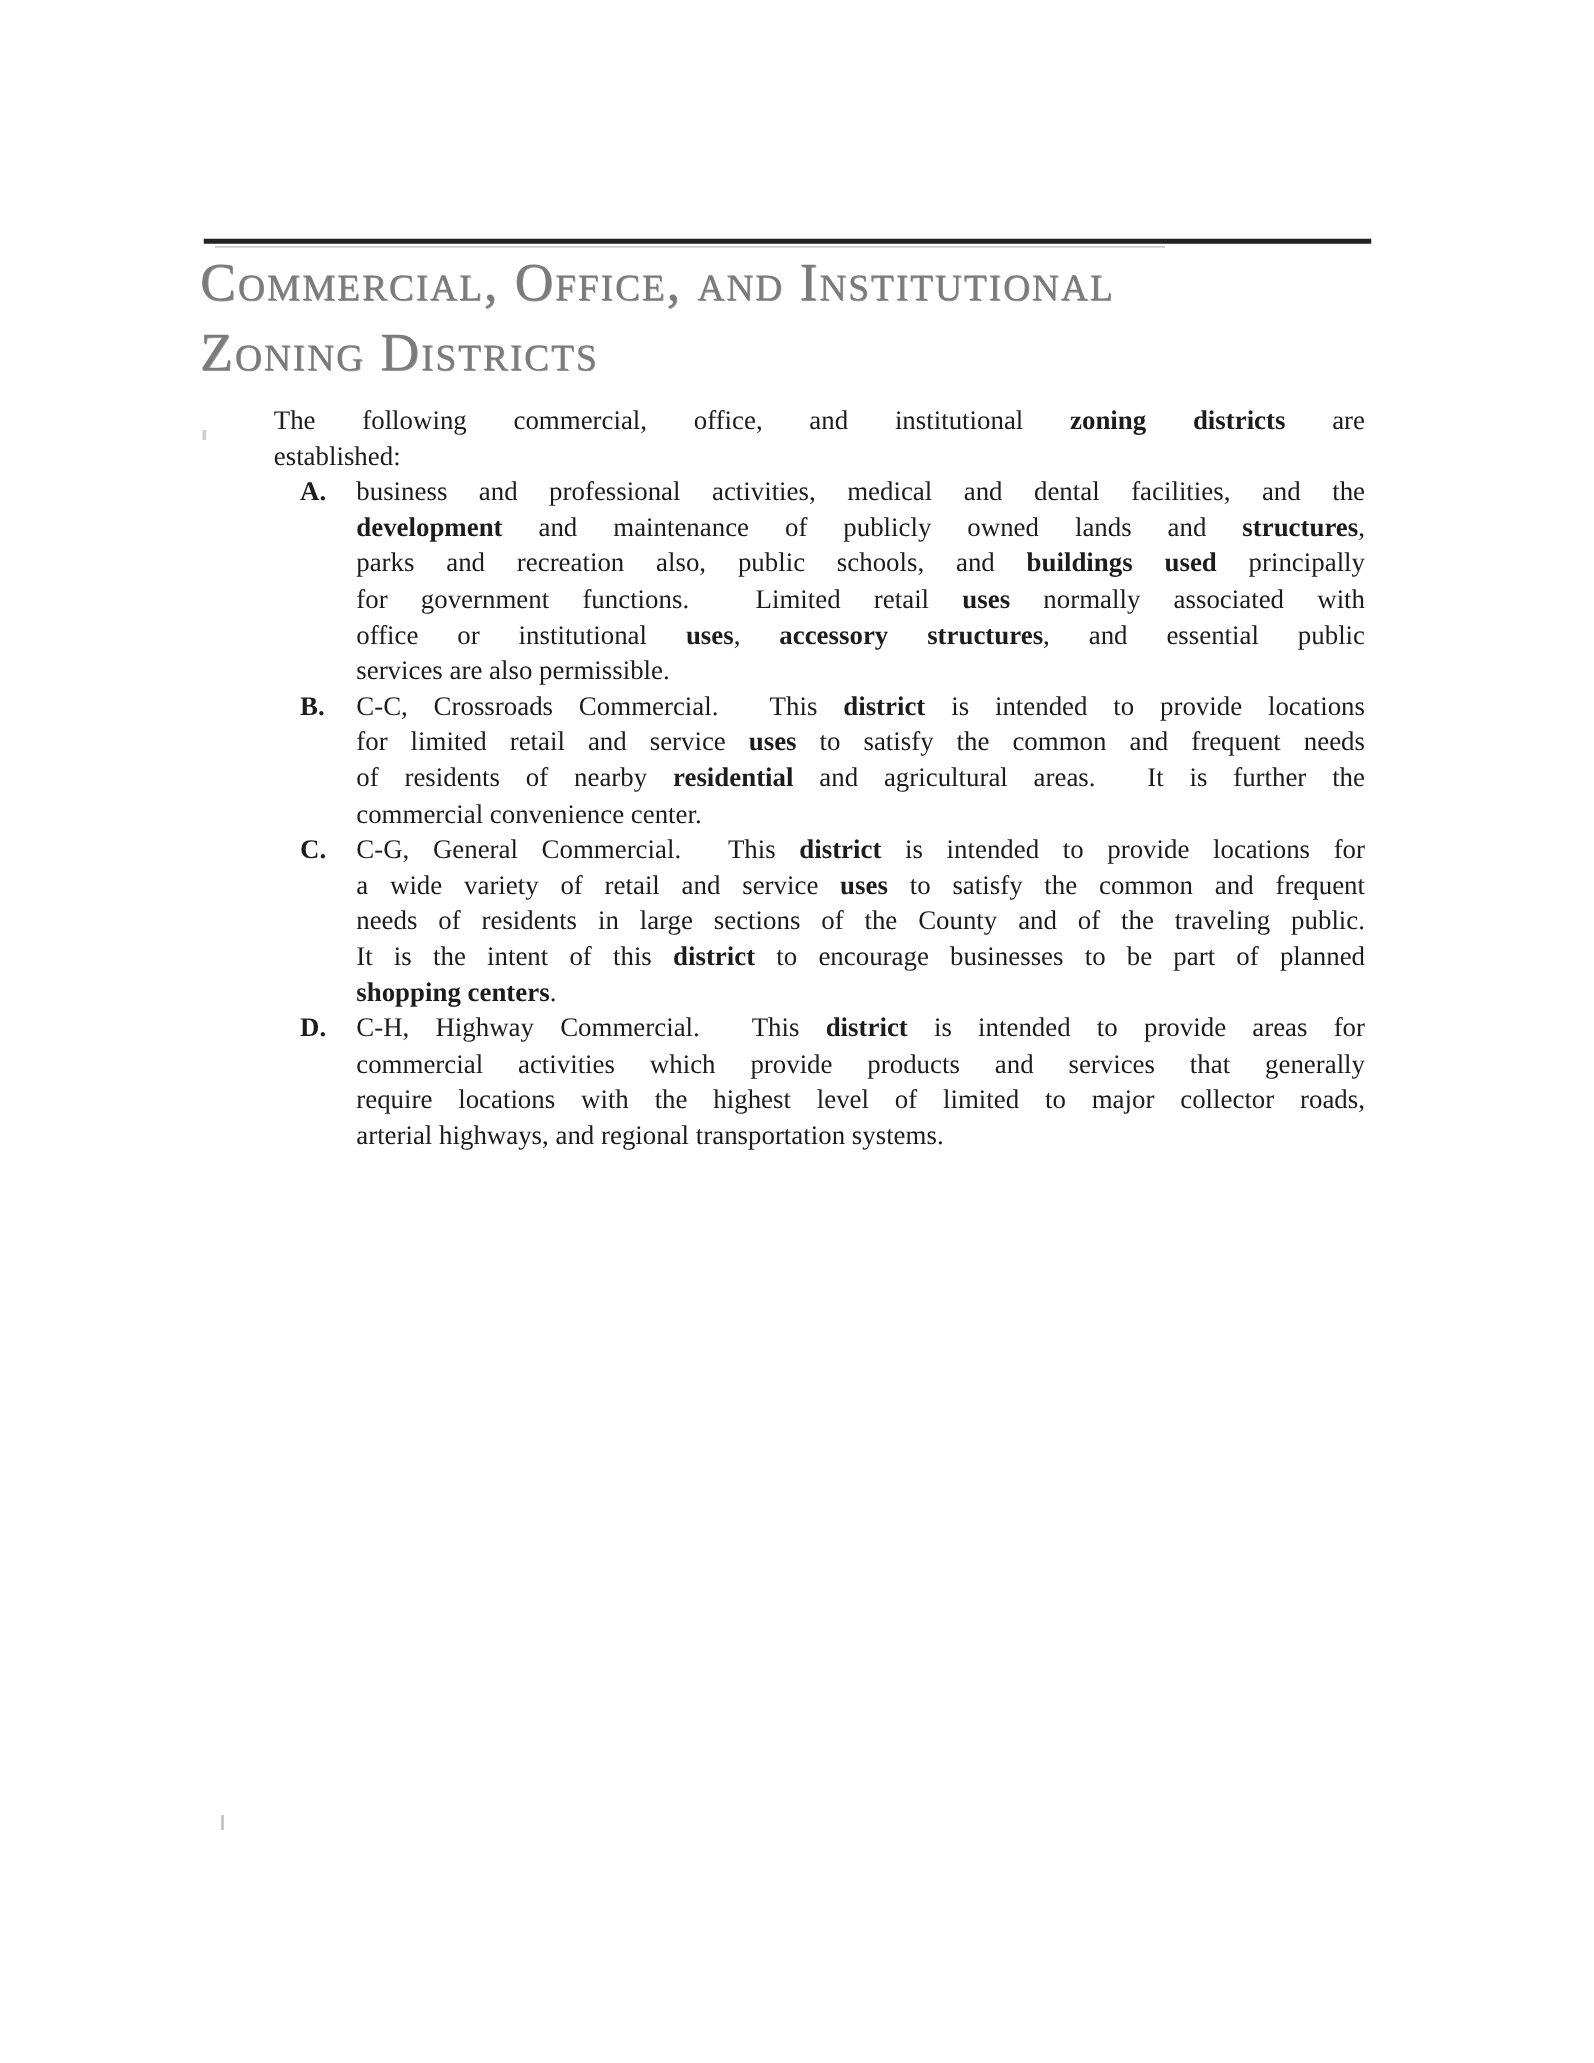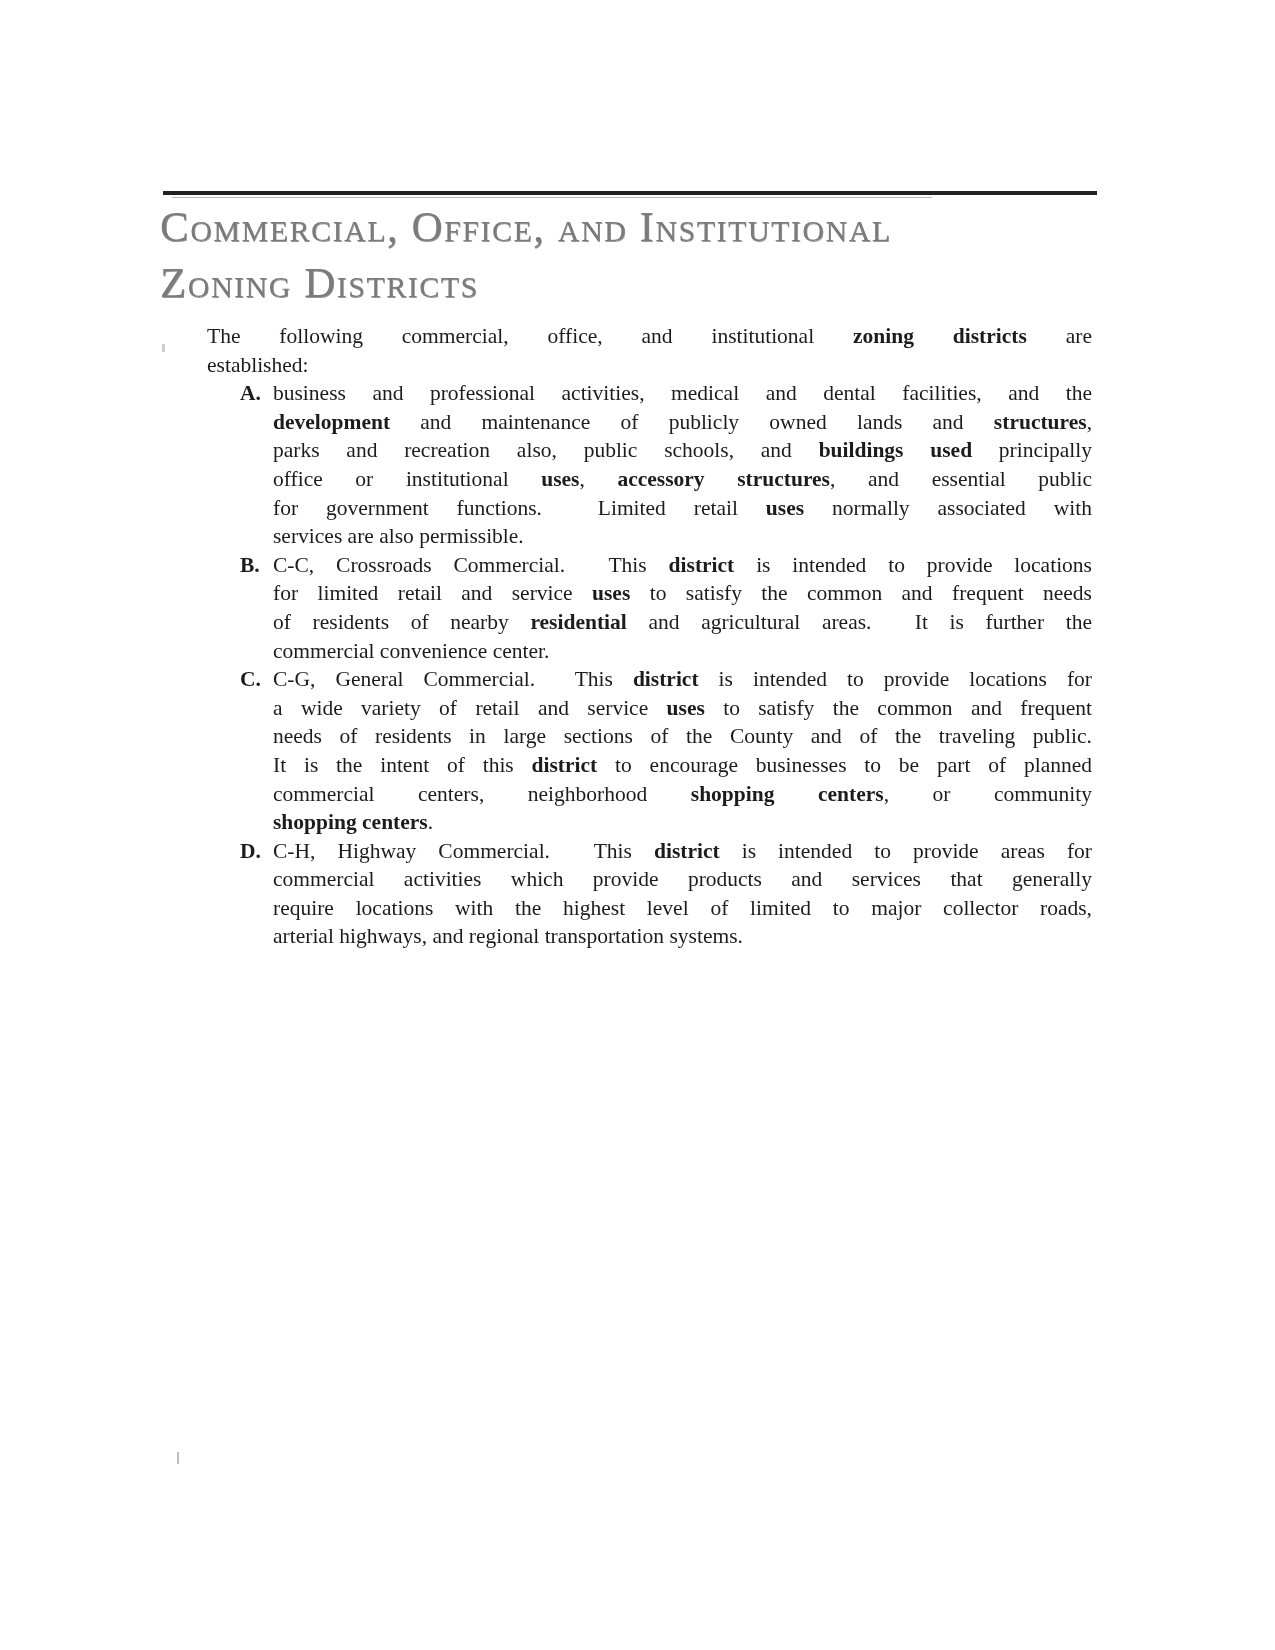--- a/index.html
+++ b/index.html
@@ -50,20 +50,21 @@
     left: 207px;
     top: 322px;
     width: 885px;
     font-size: 21.5px;
     line-height: 28.6px;
   }
   .tline {
     text-align: justify;
     text-align-last: justify;
     white-space: pre-wrap;
+    margin-left: 12px;
   }
   .tline.last {
     text-align-last: left;
   }
   .tline b { font-weight: bold; }
   .item { display: flex; }
   .item .letter {
     flex: 0 0 33px;
     width: 33px;
     margin-left: 33px;
@@ -109,22 +110,22 @@
         <div class="tline"><span>The following commercial, office, and institutional </span><b>zoning districts</b><span> are</span></div>
         <div class="tline last"><span>established:</span></div>
       </div>
 
     <div class="item">
       <div class="letter">A.</div>
       <div class="lines">
           <div class="tline"><span>business and professional activities, medical and dental facilities, and the</span></div>
           <div class="tline"><b>development</b><span> and maintenance of publicly owned lands and </span><b>structures</b><span>,</span></div>
           <div class="tline"><span>parks and recreation also, public schools, and </span><b>buildings used</b><span> principally</span></div>
+          <div class="tline"><span>for government functions.  Limited retail </span><b>uses</b><span> normally associated with</span></div>
           <div class="tline"><span>office or institutional </span><b>uses</b><span>, </span><b>accessory structures</b><span>, and essential public</span></div>
-          <div class="tline"><span>for government functions.  Limited retail </span><b>uses</b><span> normally associated with</span></div>
           <div class="tline last"><span>services are also permissible.</span></div>
         </div>
     </div>
 
     <div class="item">
       <div class="letter">B.</div>
       <div class="lines">
           <div class="tline"><span>C-C, Crossroads Commercial.  This </span><b>district</b><span> is intended to provide locations</span></div>
           <div class="tline"><span>for limited retail and service </span><b>uses</b><span> to satisfy the common and frequent needs</span></div>
           <div class="tline"><span>of residents of nearby </span><b>residential</b><span> and agricultural areas.  It is further the</span></div>
@@ -132,21 +133,20 @@
         </div>
     </div>
 
     <div class="item">
       <div class="letter">C.</div>
       <div class="lines">
           <div class="tline"><span>C-G, General Commercial.  This </span><b>district</b><span> is intended to provide locations for</span></div>
           <div class="tline"><span>a wide variety of retail and service </span><b>uses</b><span> to satisfy the common and frequent</span></div>
           <div class="tline"><span>needs of residents in large sections of the County and of the traveling public.</span></div>
           <div class="tline"><span>It is the intent of this </span><b>district</b><span> to encourage businesses to be part of planned</span></div>
-          <div class="tline"><span>commercial centers, neighborhood </span><b>shopping centers</b><span>, or community</span></div>
           <div class="tline last"><b>shopping centers</b><span>.</span></div>
         </div>
     </div>
 
     <div class="item">
       <div class="letter">D.</div>
       <div class="lines">
           <div class="tline"><span>C-H, Highway Commercial.  This </span><b>district</b><span> is intended to provide areas for</span></div>
           <div class="tline"><span>commercial activities which provide products and services that generally</span></div>
           <div class="tline"><span>require locations with the highest level of limited to major collector roads,</span></div>

